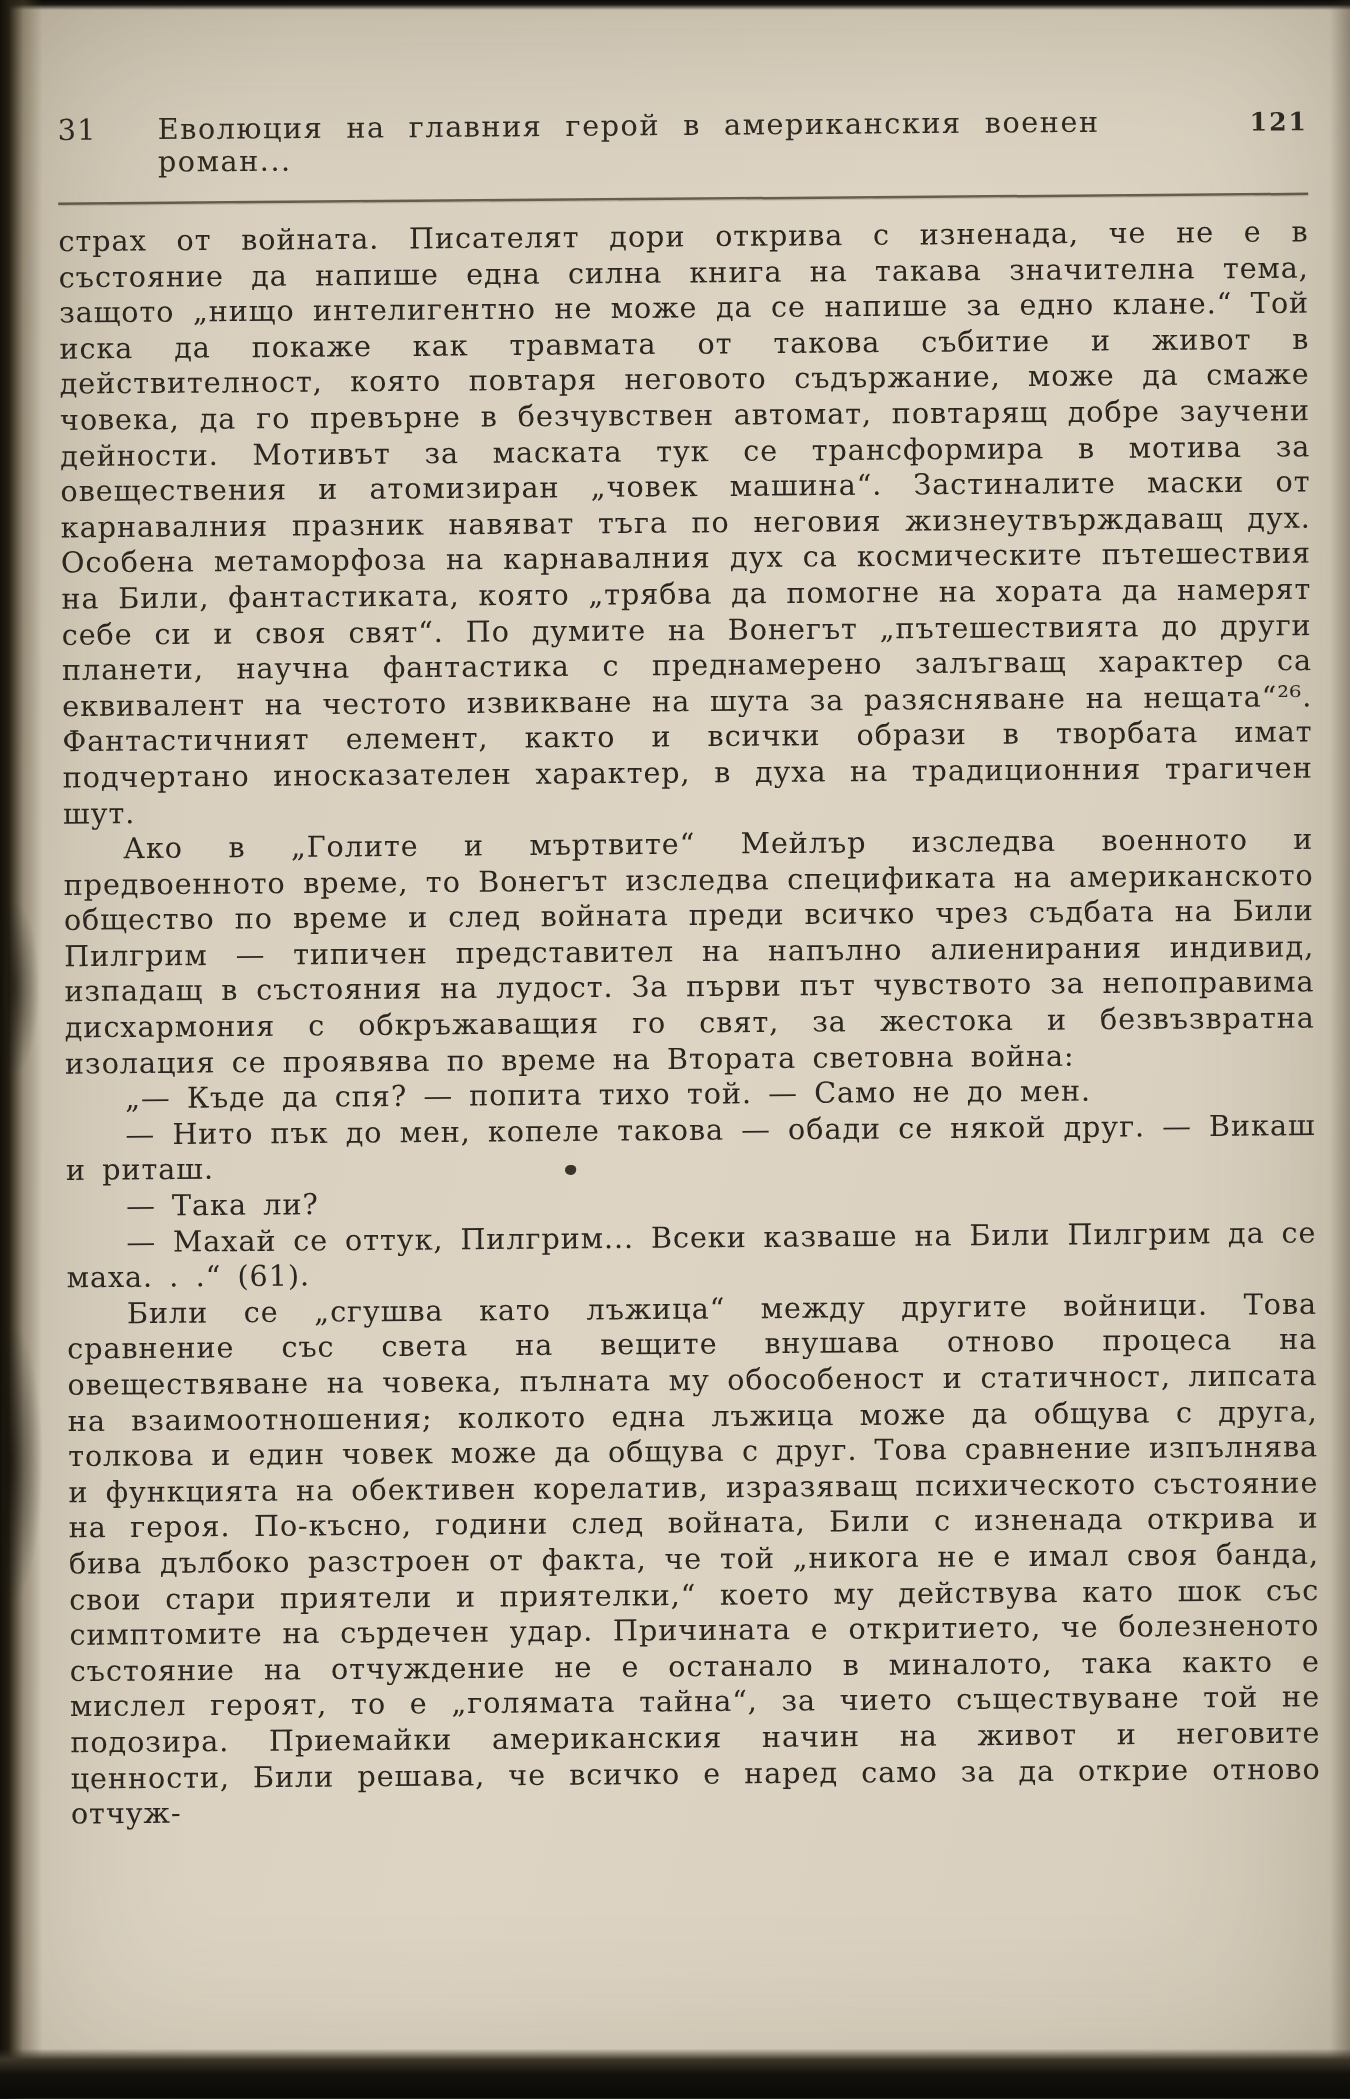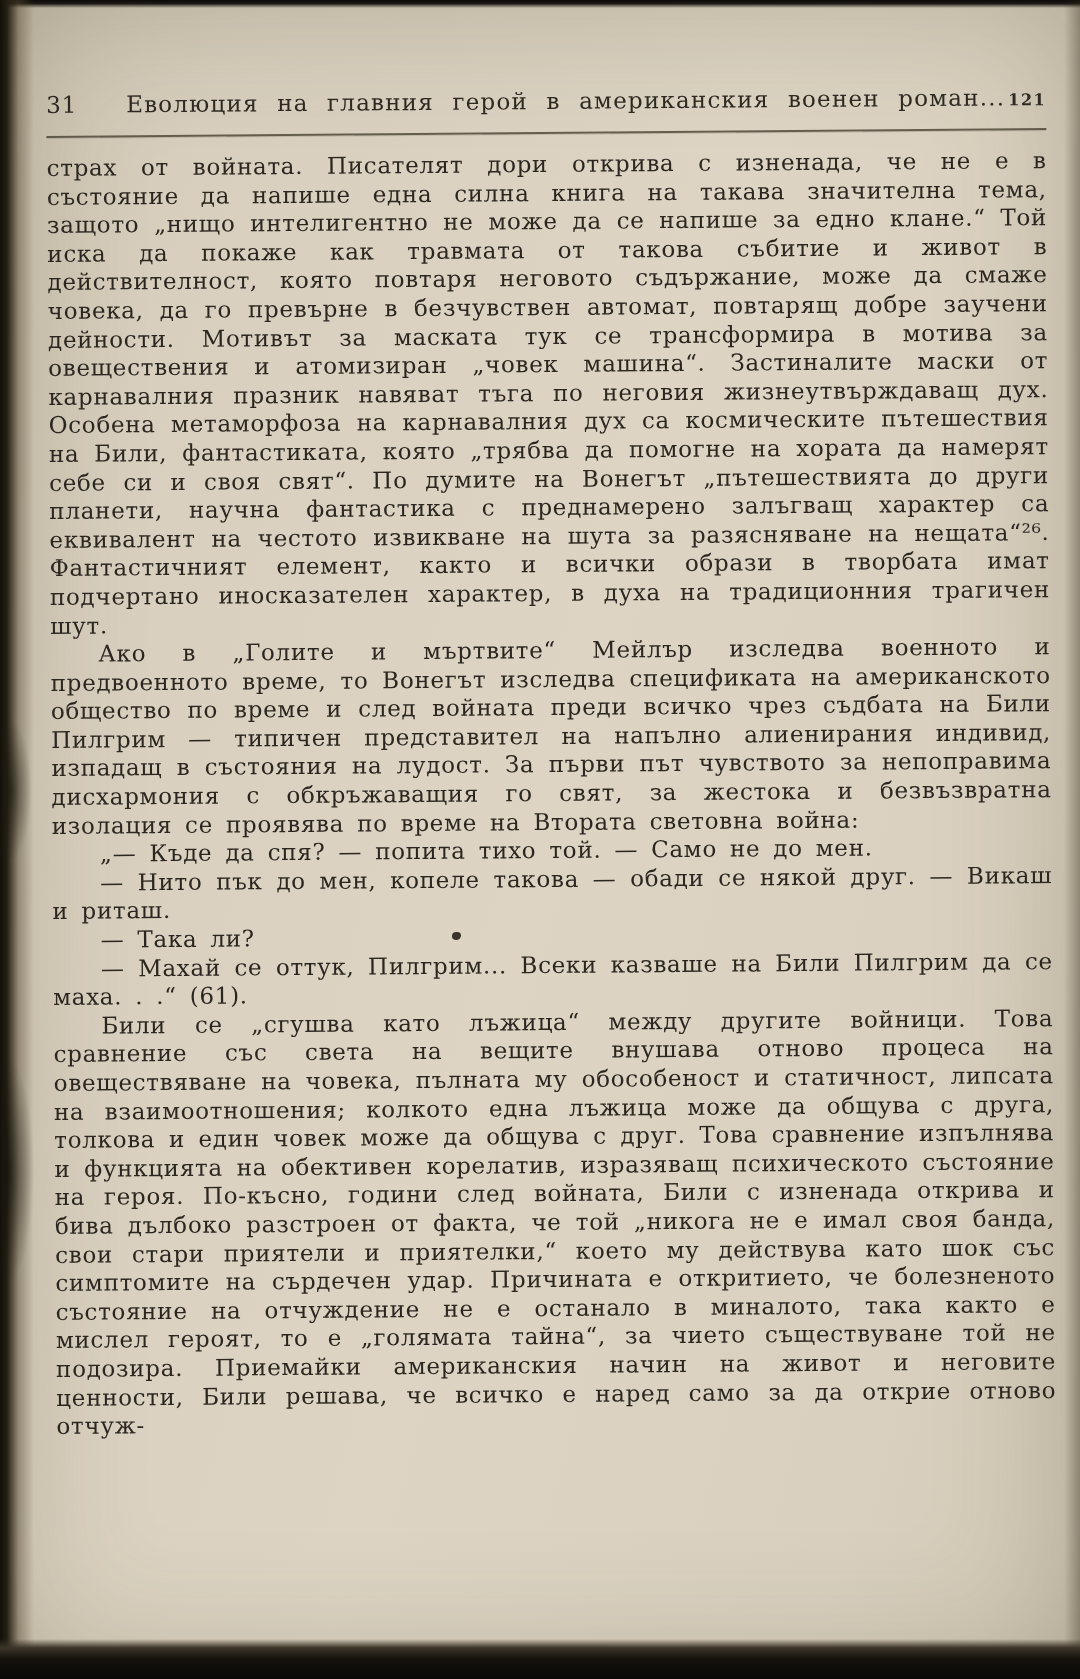--- a/index.html
+++ b/index.html
@@ -91,21 +91,21 @@
     letter-spacing: 1px;
   }
   .header .title {
     flex: 1;
     word-spacing: 10px;
     letter-spacing: 1.2px;
     padding-left: 16px;
   }
   .header .num-right {
     font-weight: bold;
-    font-size: 16px;
+    font-size: 20px;
     letter-spacing: 1.5px;
   }
   .rule {
     height: 2px;
     background: rgba(62, 55, 40, 0.75);
     margin-top: 18px;
     box-shadow: 0 1px 0 rgba(62,55,40,0.15);
   }
   .body-text {
     margin-top: 16px;

